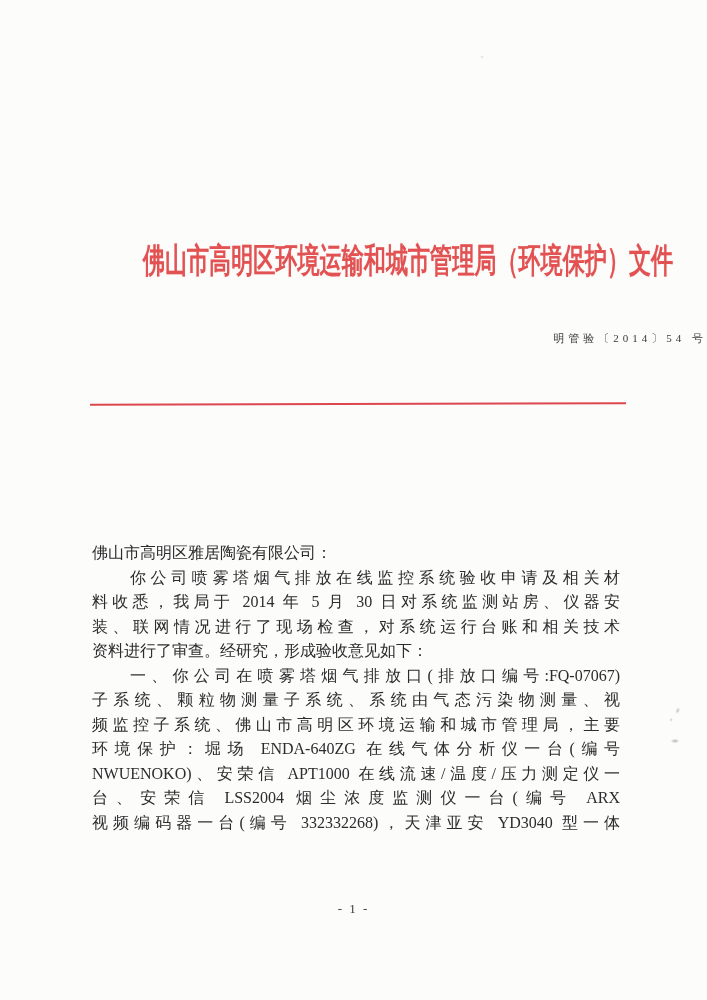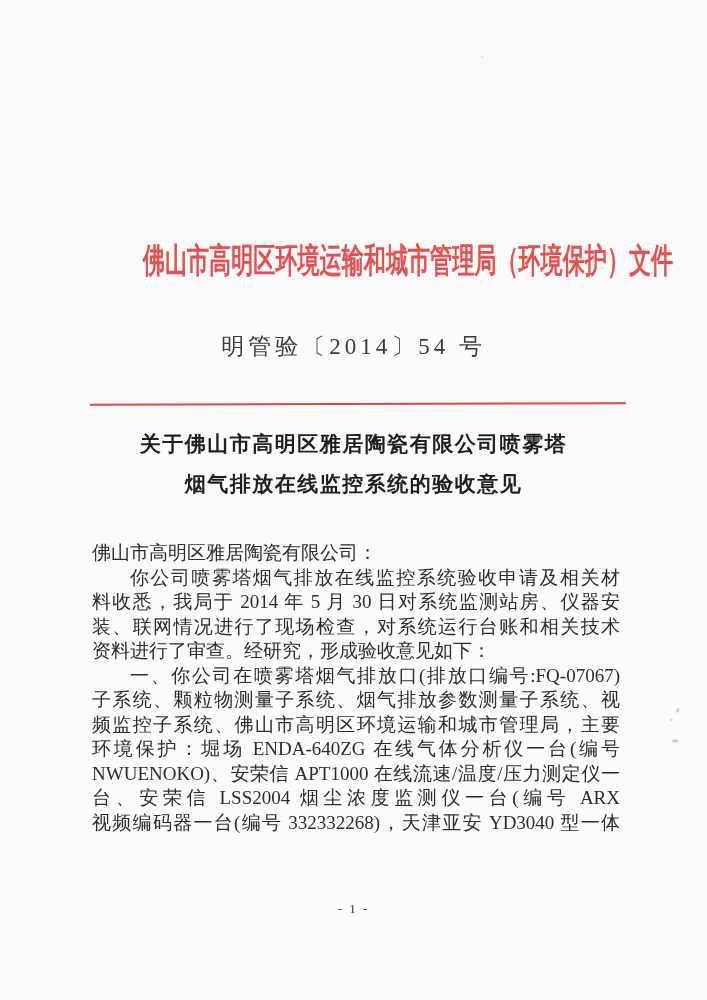--- a/index.html
+++ b/index.html
@@ -29,22 +29,22 @@
     letter-spacing: 0px;
     transform: scaleX(0.65);
     transform-origin: 50% 50%;
     text-shadow: 0 0 1px rgba(226, 82, 82, 0.35);
   }
   .doc-number {
     position: absolute;
     top: 331px;
     left: 0;
     width: 707px;
-    text-align: center;
-    font-size: 23px;
+    text-align: right;
+    font-size: 11px;
     letter-spacing: 4px;
     color: #3a3a3c;
   }
   .red-rule {
     position: absolute;
     top: 403px;
     left: 90px;
     width: 536px;
     height: 2px;
     background: #dd4750;
@@ -60,21 +60,21 @@
     font-size: 21px;
     color: #1f1f22;
     letter-spacing: 1.5px;
   }
   .subject .s-line { line-height: 40px; }
   .body-block {
     position: absolute;
     top: 541px;
     left: 92px;
     width: 528px;
-    font-size: 19px;
+    font-size: 16px;
     line-height: 24.5px;
     color: #2c2c2e;
   }
   .bline { width: 100%; }
   .bline.just {
     text-align: justify;
     text-align-last: justify;
   }
   .bline.indent { text-indent: 38px; }
   .page-number {
@@ -114,33 +114,29 @@
 <div class="page">
 
   <div class="red-header">
     <span class="inner" style="color: rgb(226, 82, 82);">佛山市高明区环境运输和城市管理局（环境保护）文件</span>
   </div>
 
   <div class="doc-number">明管验〔2014〕54 号</div>
 
   <div class="red-rule" style="background: rgb(221, 71, 80);"></div>
 
-  <div class="subject">
-    <div class="s-line">关于佛山市高明区雅居陶瓷有限公司喷雾塔</div>
-    <div class="s-line">烟气排放在线监控系统的验收意见</div>
-  </div>
 
   <div class="body-block" style="color: rgb(44, 44, 46);">
     <div class="bline">佛山市高明区雅居陶瓷有限公司：</div>
     <div class="bline indent just">你公司喷雾塔烟气排放在线监控系统验收申请及相关材</div>
     <div class="bline just">料收悉，我局于 2014 年 5 月 30 日对系统监测站房、仪器安</div>
     <div class="bline just">装、联网情况进行了现场检查，对系统运行台账和相关技术</div>
     <div class="bline">资料进行了审查。经研究，形成验收意见如下：</div>
     <div class="bline indent just">一、你公司在喷雾塔烟气排放口(排放口编号:FQ-07067)</div>
-    <div class="bline just">子系统、颗粒物测量子系统、烟气排放参数测量子系统、视</div>
+    <div class="bline just">子系统、颗粒物测量子系统、系统由气态污染物测量、视</div>
     <div class="bline just">频监控子系统、佛山市高明区环境运输和城市管理局，主要</div>
     <div class="bline just">环境保护：堀场 ENDA-640ZG 在线气体分析仪一台(编号</div>
     <div class="bline just">NWUENOKO)、安荣信 APT1000 在线流速/温度/压力测定仪一</div>
     <div class="bline just">台、安荣信 LSS2004 烟尘浓度监测仪一台(编号 ARX</div>
     <div class="bline just">视频编码器一台(编号 332332268)，天津亚安 YD3040 型一体</div>
   </div>
 
   <div class="page-number">- 1 -</div>
 
   <div class="smudge smudge-1"></div>

